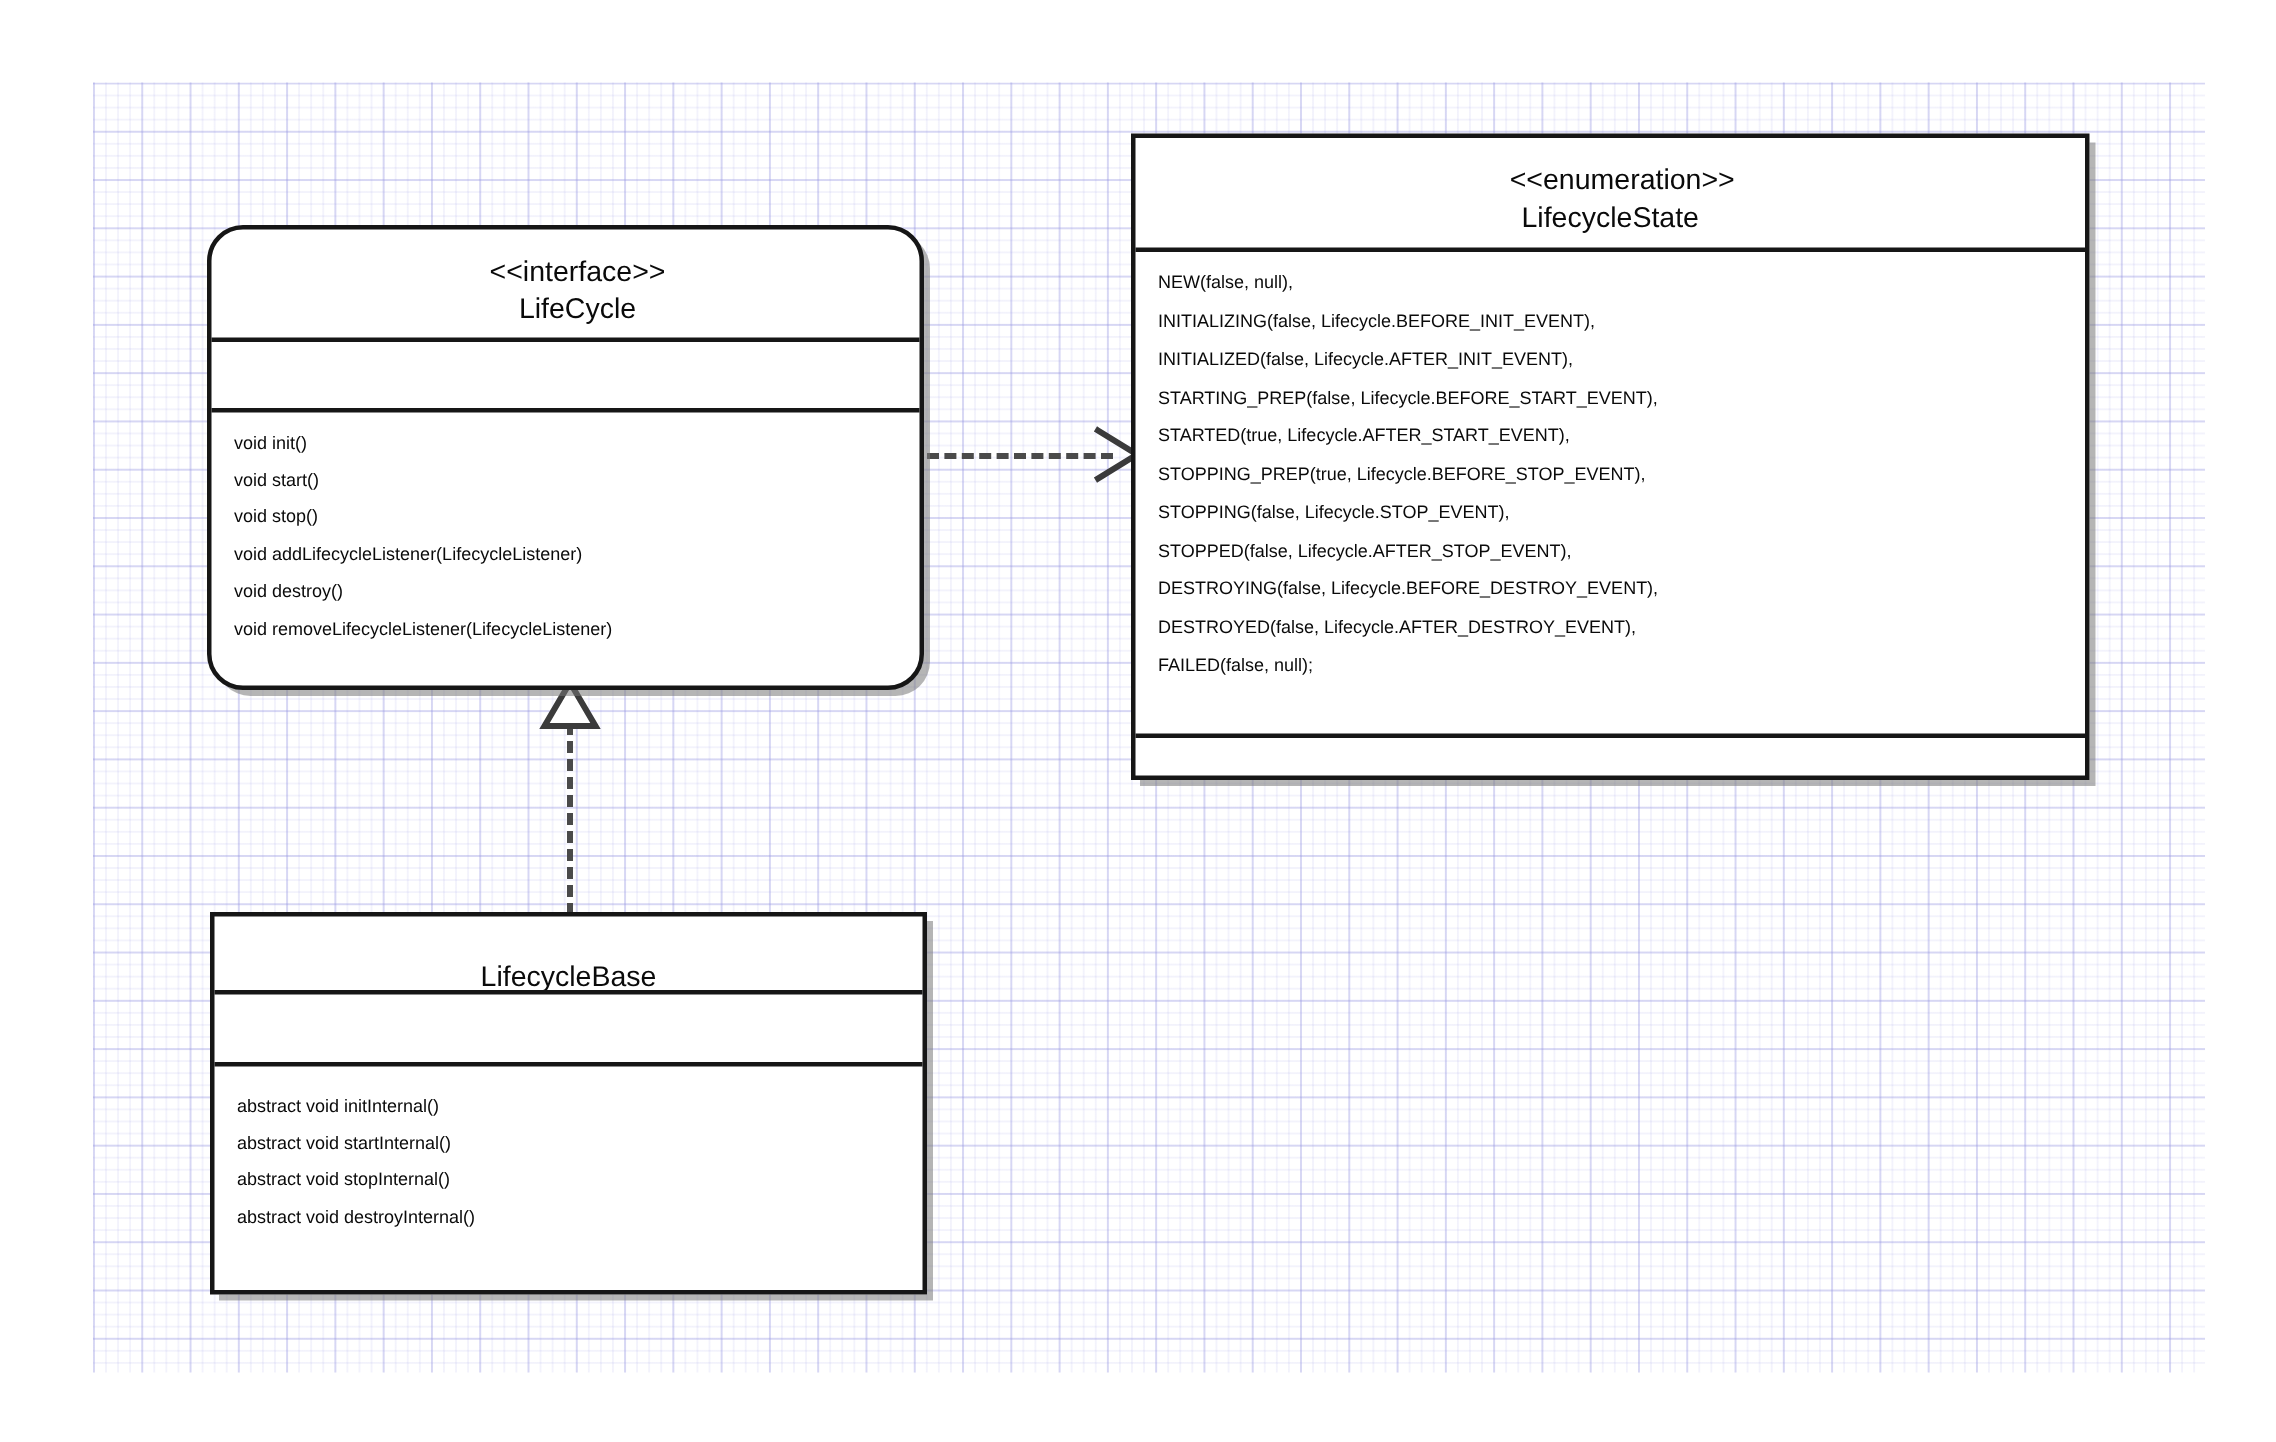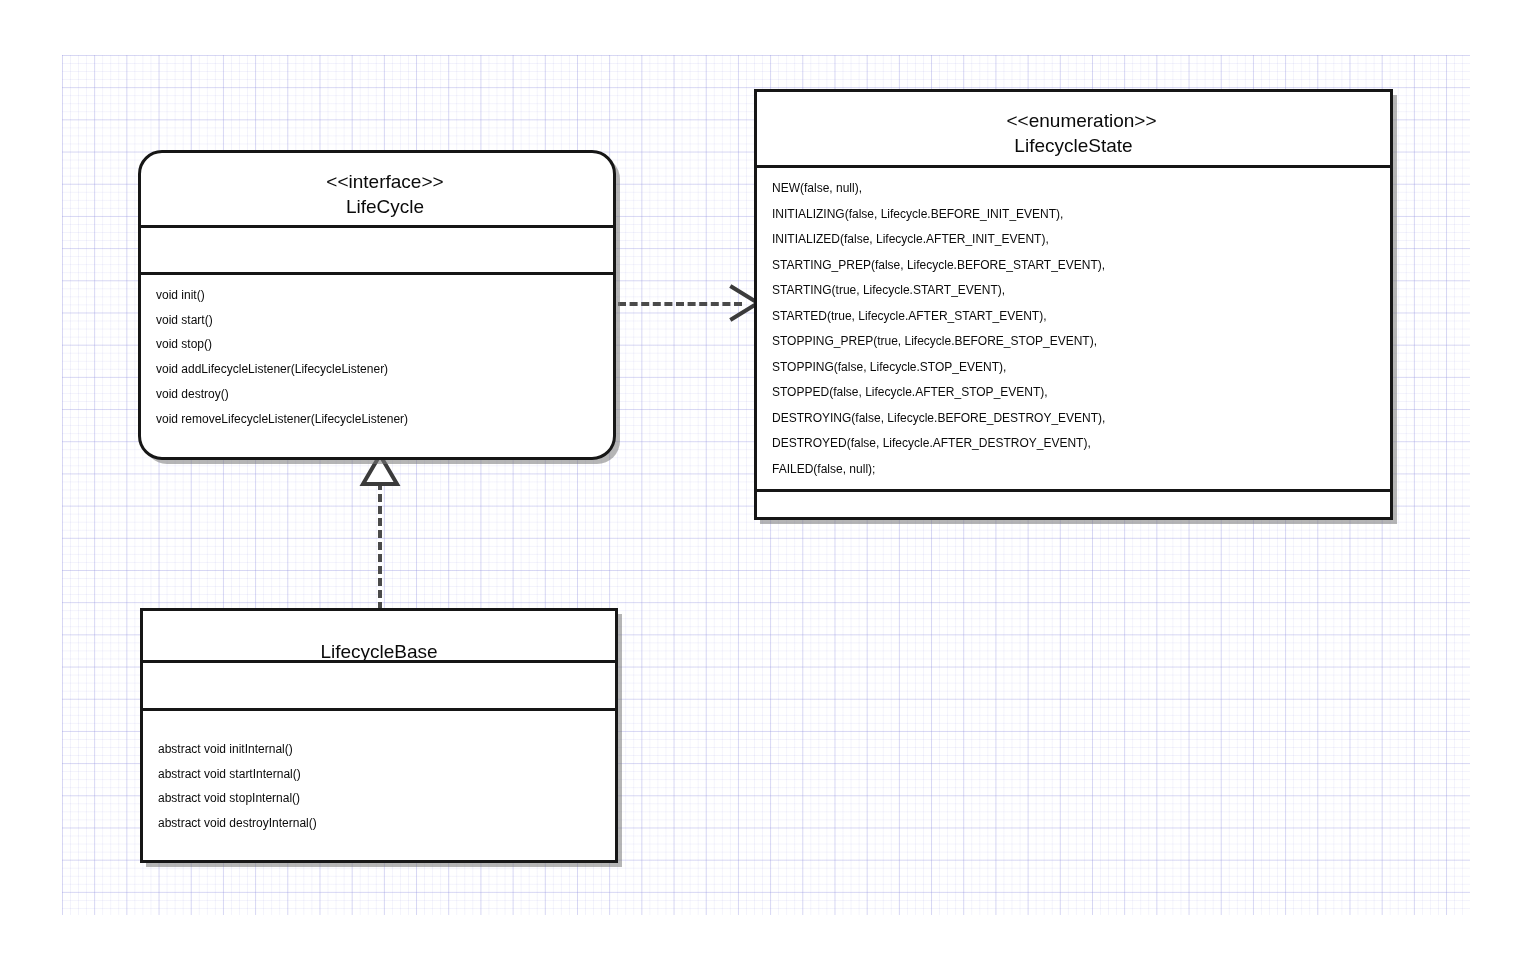--- a/index.html
+++ b/index.html
@@ -129,38 +129,37 @@
   <div class="uml-box" style="left:754px; top:89px; width:639px; height:431px;">
     <div class="box-section sec-divider hdr" style="height:76px; padding-top:16px;">
       <span class="stereotype">&lt;&lt;enumeration&gt;&gt;</span>
       <span class="classname">LifecycleState</span>
     </div>
     <div class="box-section sec-divider members enum-members" style="height:324px; padding-top:8px;">
       <div class="mline">NEW(false, null),</div>
       <div class="mline">INITIALIZING(false, Lifecycle.BEFORE_INIT_EVENT),</div>
       <div class="mline">INITIALIZED(false, Lifecycle.AFTER_INIT_EVENT),</div>
       <div class="mline">STARTING_PREP(false, Lifecycle.BEFORE_START_EVENT),</div>
-      <div class="mline">STARTING(true, Lifecycle.START_EVENT),</div>
       <div class="mline">STARTED(true, Lifecycle.AFTER_START_EVENT),</div>
       <div class="mline">STOPPING_PREP(true, Lifecycle.BEFORE_STOP_EVENT),</div>
       <div class="mline">STOPPING(false, Lifecycle.STOP_EVENT),</div>
       <div class="mline">STOPPED(false, Lifecycle.AFTER_STOP_EVENT),</div>
       <div class="mline">DESTROYING(false, Lifecycle.BEFORE_DESTROY_EVENT),</div>
       <div class="mline">DESTROYED(false, Lifecycle.AFTER_DESTROY_EVENT),</div>
       <div class="mline">FAILED(false, null);</div>
     </div>
     <div class="box-section"></div>
   </div>
 
   <div class="uml-box" style="left:140px; top:608px; width:478px; height:255px;">
     <div class="box-section sec-divider hdr" style="height:52px; padding-top:28px;">
       <span class="classname">LifecycleBase</span>
     </div>
     <div class="box-section sec-divider" style="height:48px;"></div>
-    <div class="box-section members" style="padding-top:26px;">
+    <div class="box-section members" style="padding-top:14px;">
       <div class="mline">abstract void initInternal()</div>
       <div class="mline">abstract void startInternal()</div>
       <div class="mline">abstract void stopInternal()</div>
       <div class="mline">abstract void destroyInternal()</div>
     </div>
   </div>
 
 </div>
 
 </body></html>

